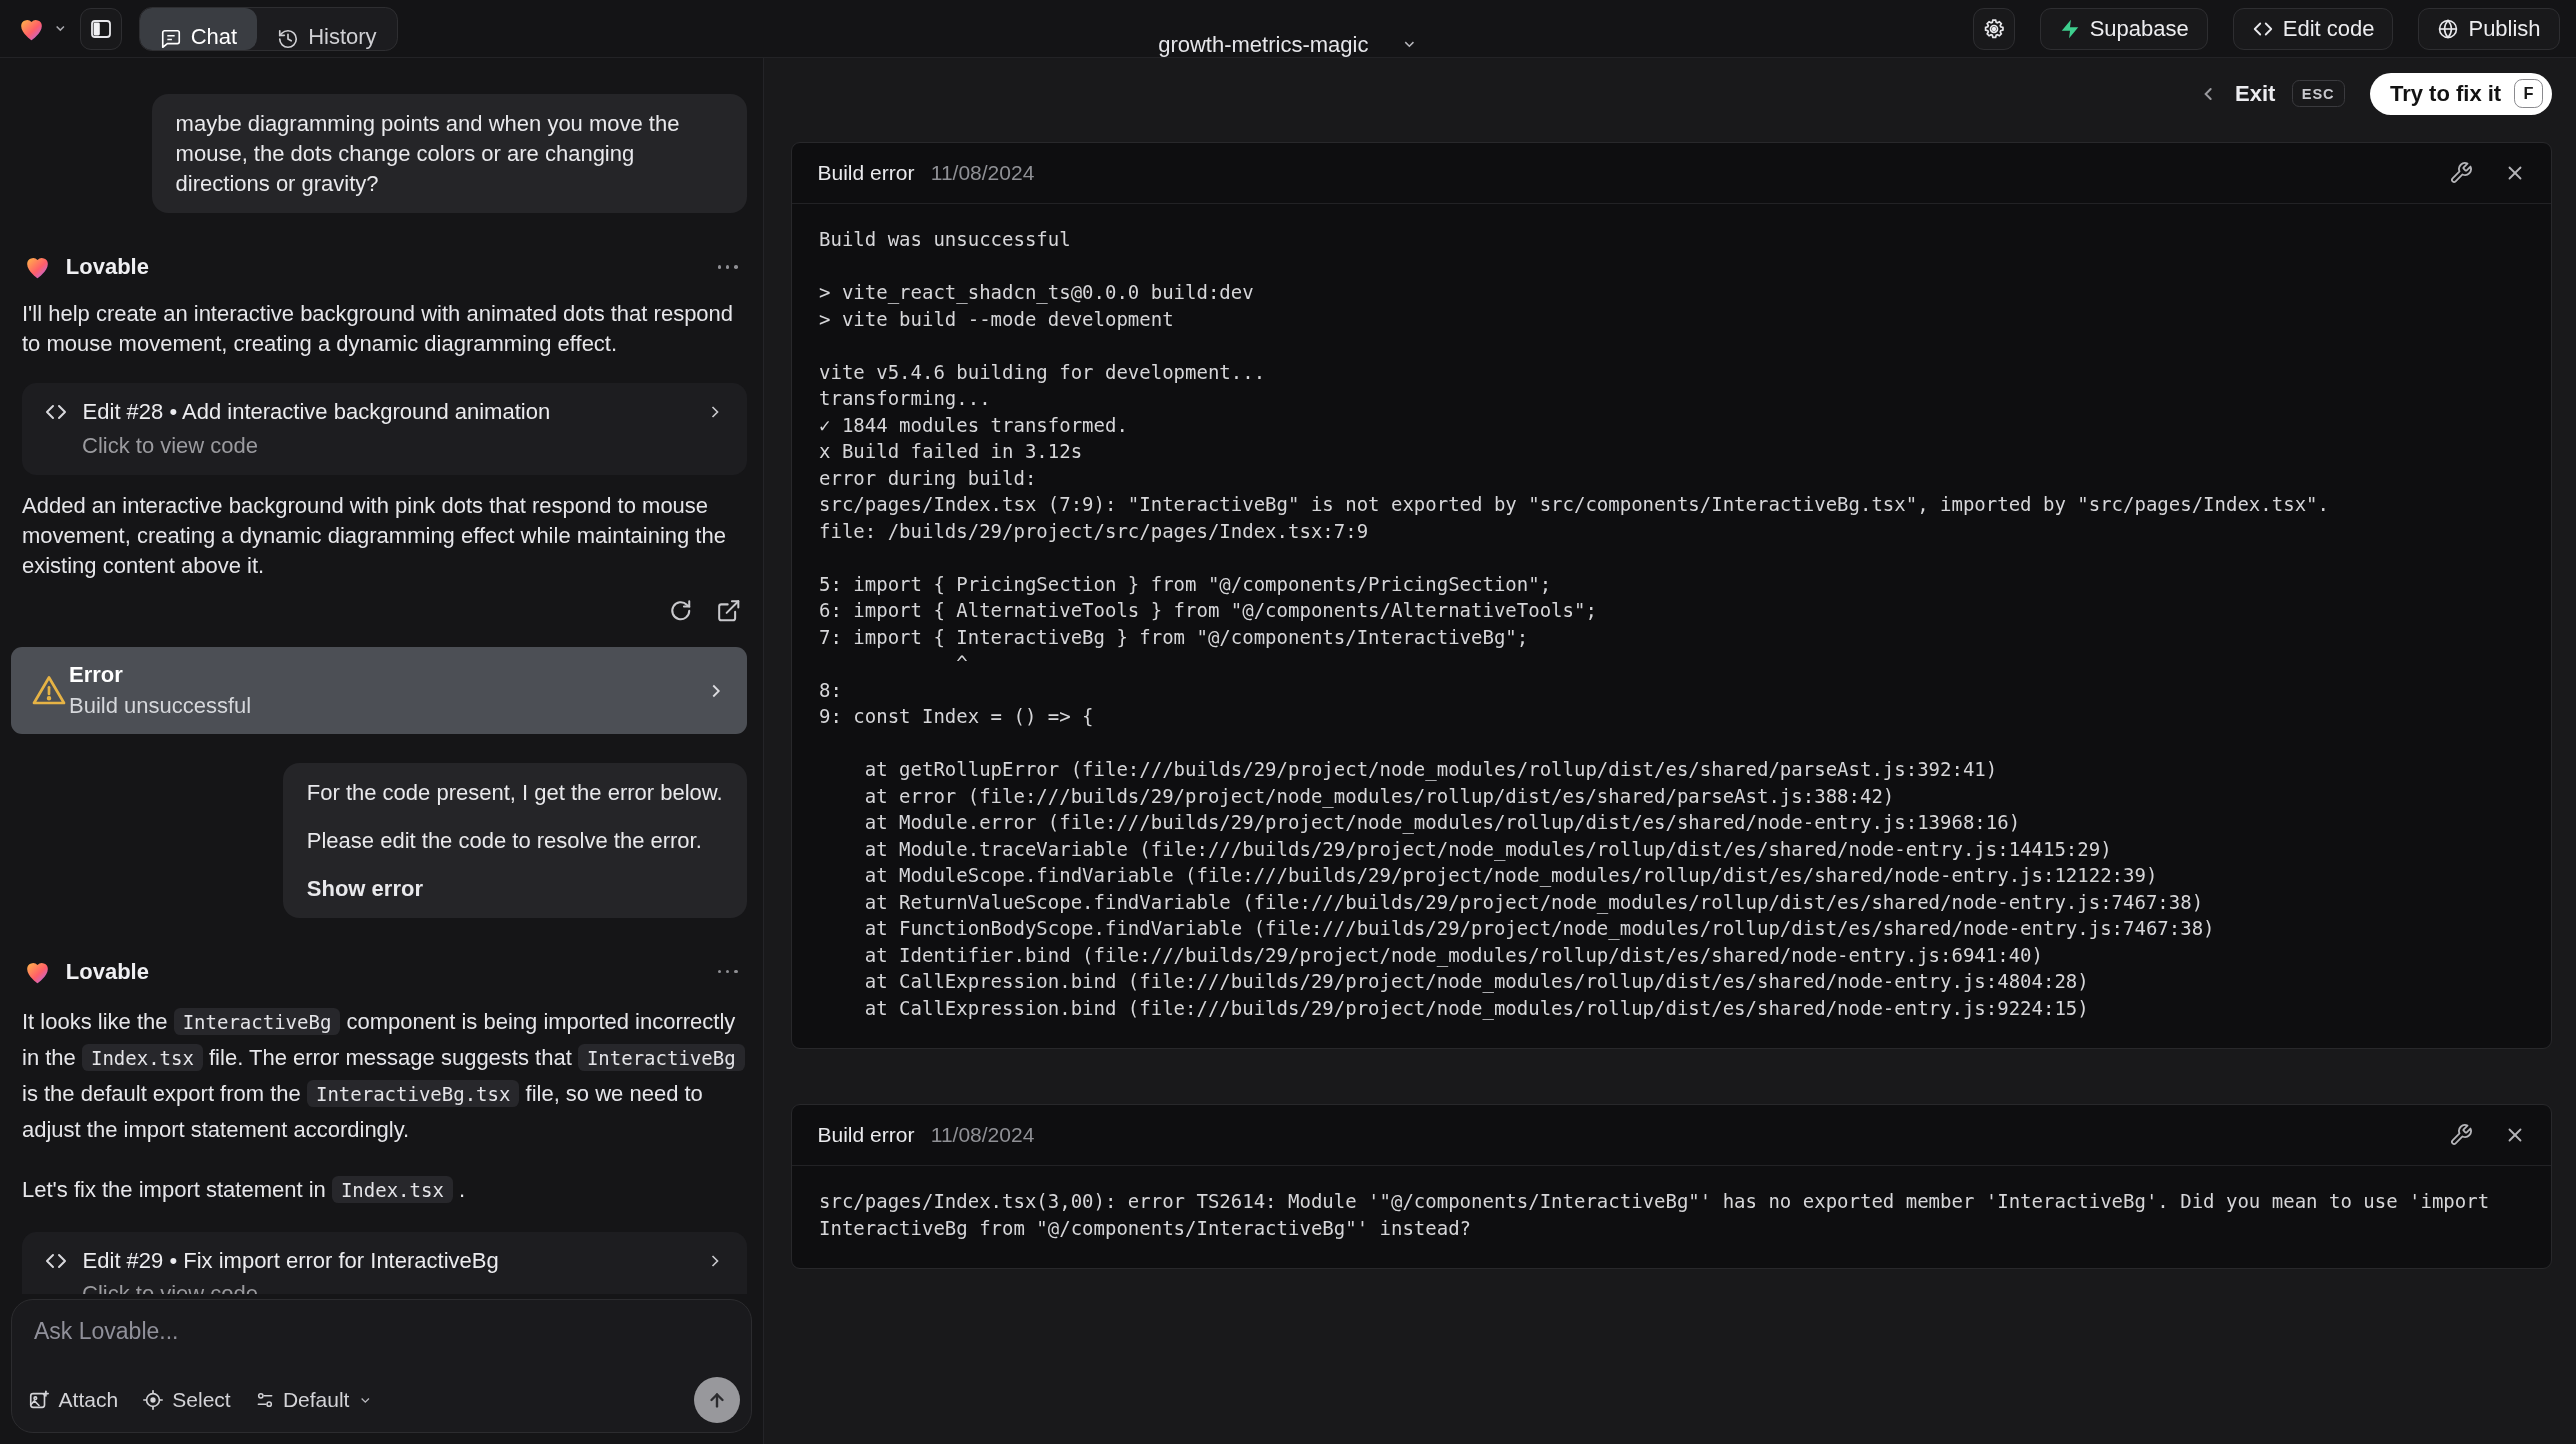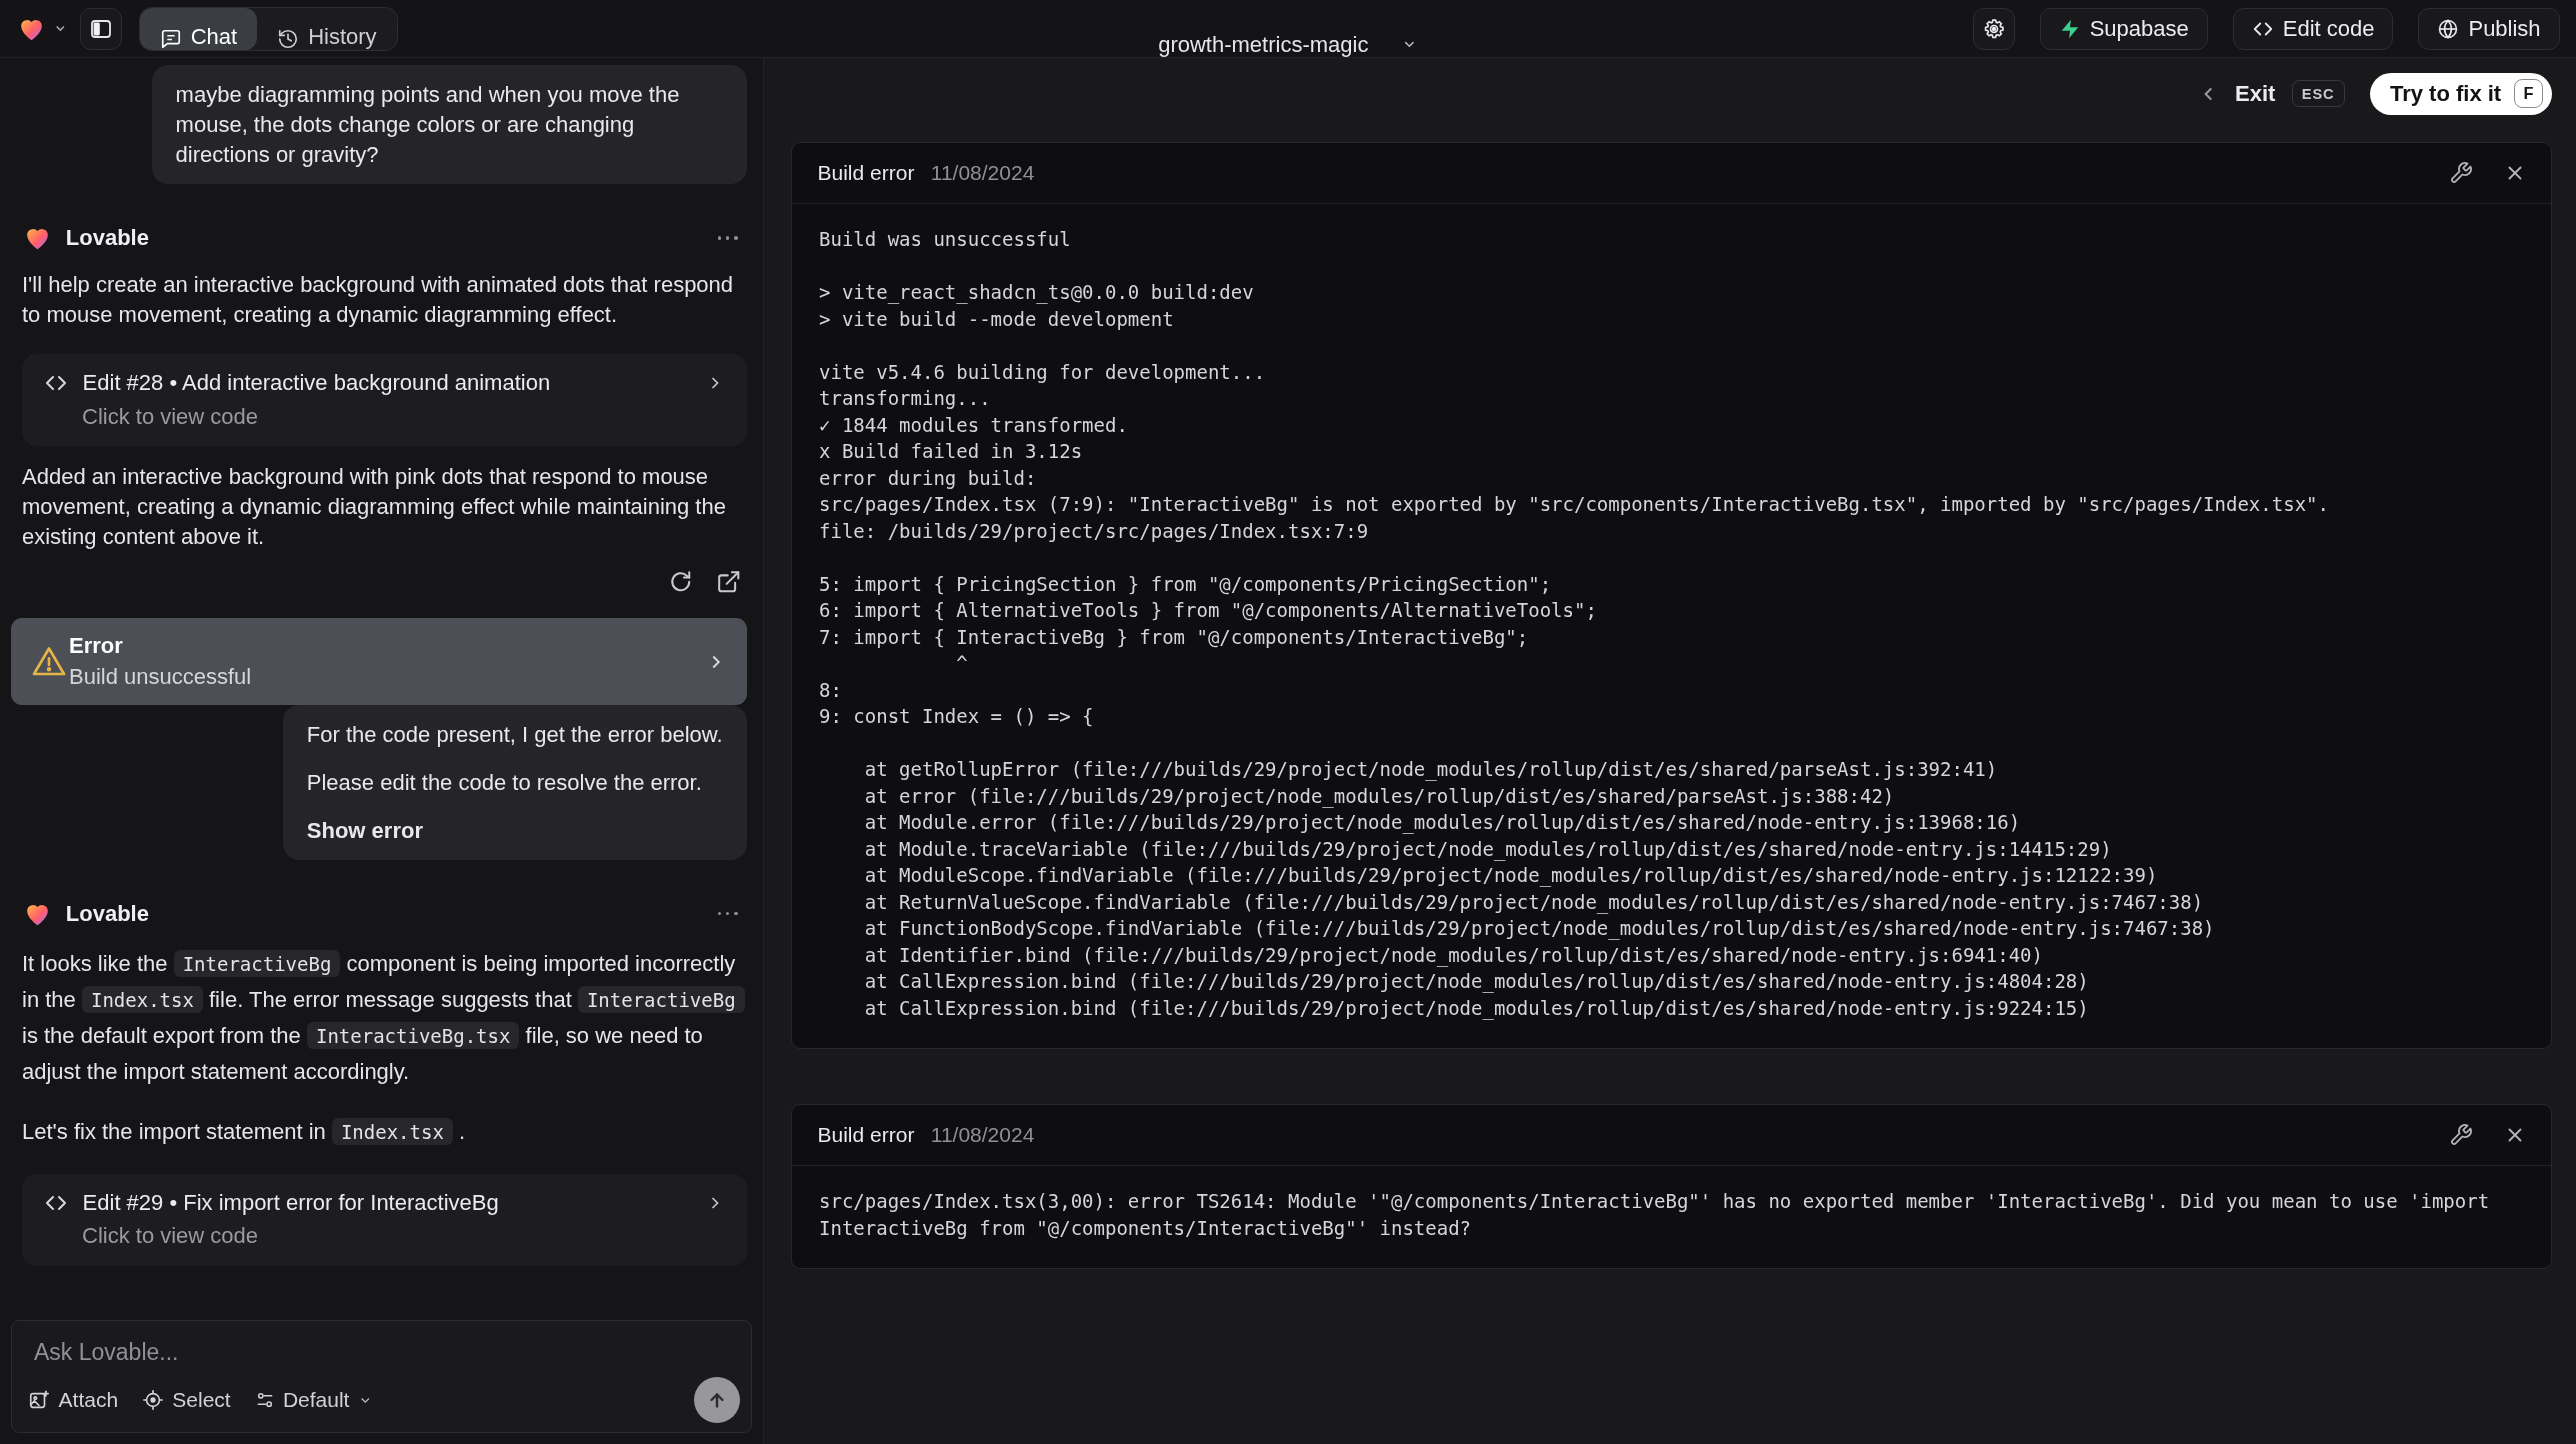--- a/index.html
+++ b/index.html
@@ -47,21 +47,21 @@
   
   .main{ display:flex; height:1386px; }
   .chat-col{
     width:764px; min-width:764px; background:#151517;
     border-right:0.9px solid #242428; display:flex; flex-direction:column;
   }
   .messages{ flex:1; overflow:hidden; padding:7.3px 16.4px 0 22px; font-size:22px; }
 
   .bubble{
     background:#252528; border-radius:16.4px; padding:14.6px 24px;
-    line-height:30px; width:fit-content; margin-left:auto;
+    line-height:30px; width:fit-content; margin-left:auto;margin-top:29px;
   }
   .bubble.first{ max-width:595px; }
   .bubble p{ white-space:nowrap; }
   .bubble p + p{ margin-top:18px; }
   .bubble .bold{ font-weight:bold; }
 
   .lov-row{ display:flex; align-items:center; gap:12.8px; margin-top:38px; }
   .lov-name{ font-size:22px; font-weight:bold; color:#f0f0f3; }
   .dots{ margin-left:auto; display:flex; gap:4.6px; padding-right:9px; }
   .dots i{ width:3.6px; height:3.6px; border-radius:50%; background:#8f8f94; }
@@ -87,22 +87,22 @@
     margin-top:24px; margin-left:-11px; background:#4c4f55; border-radius:11px;
     padding:14.6px 20px; display:flex; align-items:center; gap:2px;
   }
   .error-sel .txt .t1{ font-size:22px; font-weight:bold; color:#ffffff; }
   .error-sel .txt .t2{ margin-top:5.5px; font-size:22px; color:#d5d7db; }
 
   .bubble.second{ }
 
   
   .input-box{
-    margin:5.5px 11px 11px 11px; height:113px; background:#1a1a1d;
-    border:0.9px solid #2c2c2f; border-radius:8px; position:relative;
+    margin:5.5px 11px 11px 11px; height:134px; background:#1a1a1d;
+    border:0.9px solid #2c2c2f; border-radius:22px; position:relative;
   }
   .input-box textarea{
     width:100%; height:53px; background:transparent; border:none; outline:none;
     resize:none; padding:18px 22px 0; font-family:"Liberation Sans", sans-serif;
     font-size:23px; color:#e8e8ec;
   }
   .input-box textarea::placeholder{ color:#90909a; }
   .input-actions{
     position:absolute; left:16.4px; right:11px; bottom:9px;
     display:flex; align-items:center; gap:24px; color:#d3d3d7; font-size:21px;

